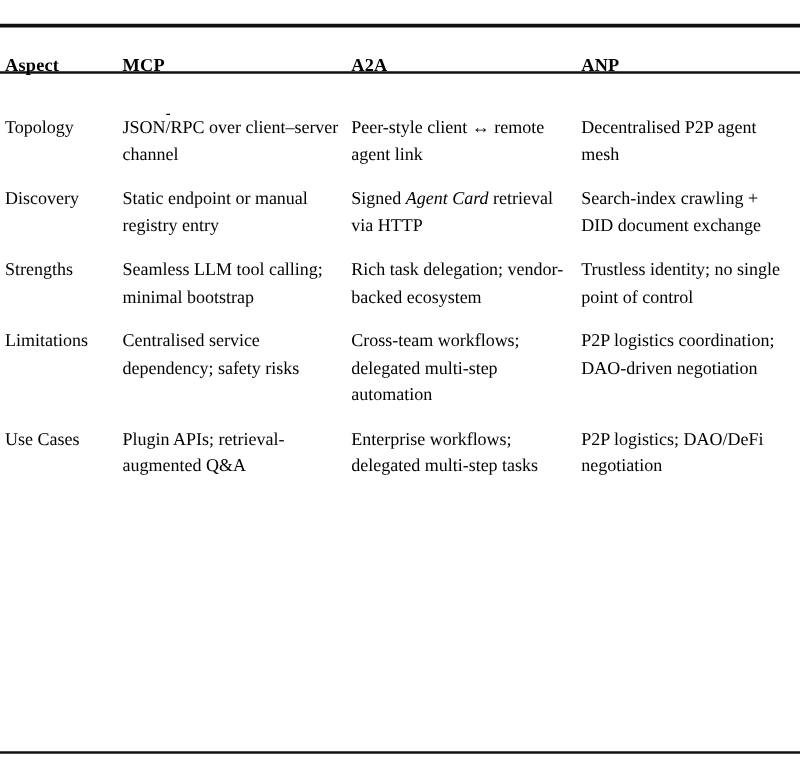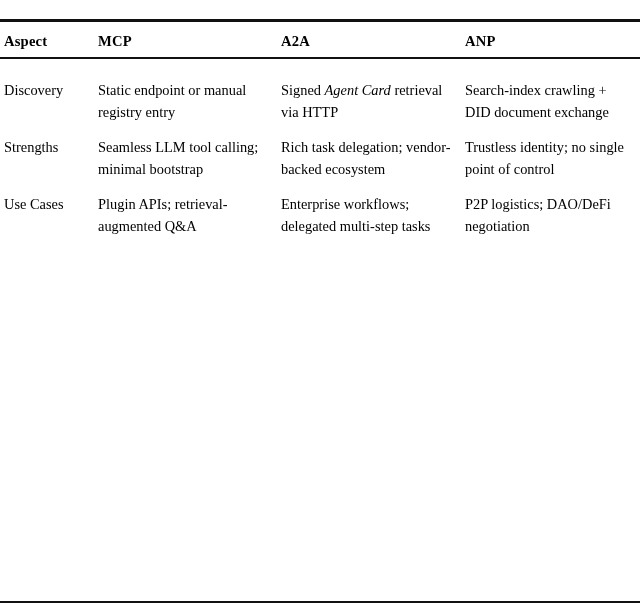--- a/index.html
+++ b/index.html
@@ -51,21 +51,21 @@
     background: #111111;
   }
   .rule-top    { top: 19px;  height: 2.6px; }
   .rule-header { top: 57px;  height: 2.2px; }
   .rule-bottom { top: 601px; height: 2.2px; }
 
   
   .tbl {
     position: absolute;
     left: 0;
-    top: 22px;
+    top: 34px;
     width: 640px;
     border-collapse: collapse;
     table-layout: fixed;
   }
   .tbl col.c0 { width: 98px;  }
   .tbl col.c1 { width: 182px; }
   .tbl col.c2 { width: 182px; }
   .tbl col.c3 { width: 178px; }
 
   .tbl th, .tbl td {
@@ -142,37 +142,49 @@
     <thead>
       <tr>
         <th class="h0">Aspect</th>
         <th class="h1">MCP</th>
         <th class="h2">A2A</th>
         <th class="h3">ANP</th>
       </tr>
     </thead>
     <tbody>
 
+      <tr>
+        <td class="k0 row-label">Topology</td>
+        <td class="k1"><span>JSON</span><span class="macron">/</span><span>RPC over client–server channel</span></td>
+        <td class="k2">Peer-style client ↔ remote agent link</td>
+        <td class="k3">Decentralised P2P agent mesh</td>
+      </tr>
 
       <tr>
         <td class="k0 row-label">Discovery</td>
         <td class="k1">Static endpoint or manual registry entry</td>
         <td class="k2"><span>Signed </span><em class="ital">Agent Card</em><span> retrieval via HTTP</span></td>
         <td class="k3">Search-index crawling + DID document exchange</td>
       </tr>
 
 
 
       <tr>
         <td class="k0 row-label">Strengths</td>
         <td class="k1">Seamless LLM tool calling; minimal bootstrap</td>
         <td class="k2">Rich task delegation; vendor-backed ecosystem</td>
         <td class="k3">Trustless identity; no single point of control</td>
       </tr>
 
+      <tr>
+        <td class="k0 row-label">Limitations</td>
+        <td class="k1">Centralised service dependency; safety risks</td>
+        <td class="k2">Cross-team workflows; delegated multi-step automation</td>
+        <td class="k3">P2P logistics coordination; DAO-driven negotiation</td>
+      </tr>
 
       <tr>
         <td class="k0 row-label">Use Cases</td>
         <td class="k1">Plugin APIs; retrieval-augmented Q&amp;A</td>
         <td class="k2">Enterprise workflows; delegated multi-step tasks</td>
         <td class="k3">P2P logistics; DAO/DeFi negotiation</td>
       </tr>
 
     </tbody>
   </table>

